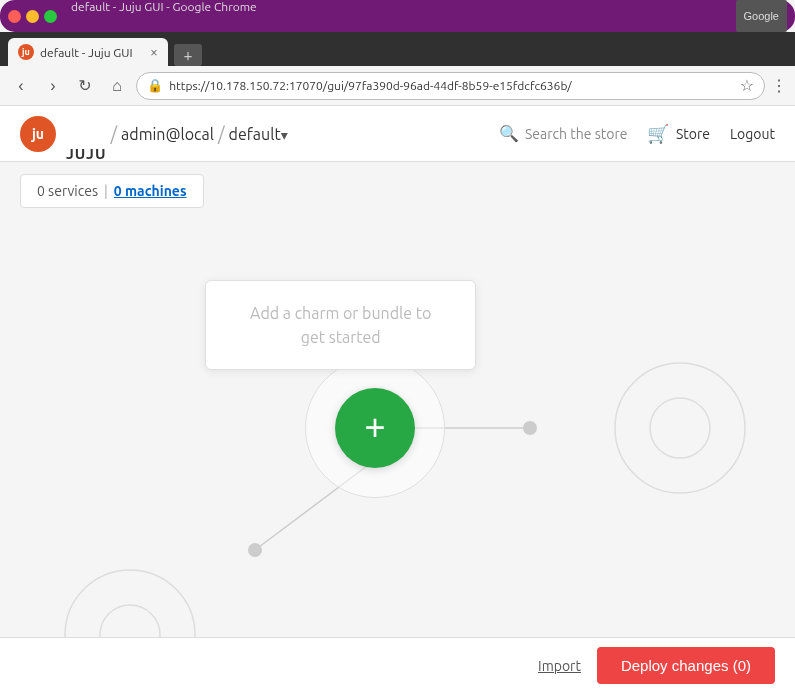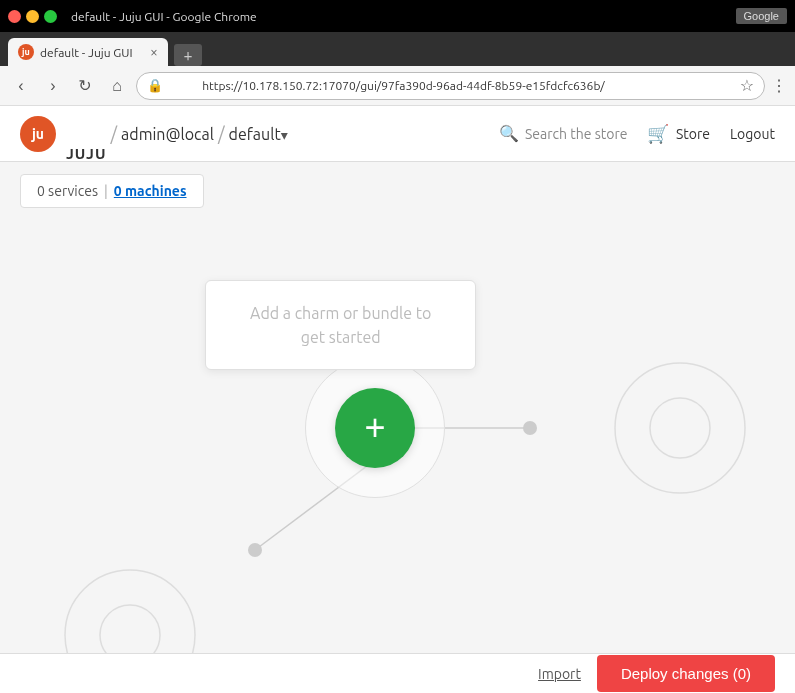--- a/index.html
+++ b/index.html
@@ -1,25 +1,25 @@
 <!DOCTYPE html>
 <html><head>
   <meta charset="utf-8">
   <style>
     * { margin: 0; padding: 0; box-sizing: border-box; }
     body { font-family: 'Ubuntu', 'Segoe UI', Arial, sans-serif; background: #f5f5f5; width: 795px; height: 693px; overflow: hidden; }
 
     
     .browser-titlebar {
       height: 32px;
-      background: #000000;
-      display: flex;
-      align-items: center;
+      background: #701a75;
+      display: flex;
       padding: 0 8px;
       gap: 6px;
+      border-radius: 15px;
     }
     .browser-controls { display: flex; gap: 5px; align-items: center; }
     .browser-btn {
       width: 13px; height: 13px; border-radius: 50%; border: none; cursor: pointer;
     }
     .btn-close { background: #ff5f57; }
     .btn-min { background: #febc2e; }
     .btn-max { background: #28c840; }
     .browser-title {
       color: #ddd;
@@ -102,21 +102,21 @@
       border: 1px solid #bbb;
       border-radius: 14px;
       background: white;
       display: flex;
       align-items: center;
       padding: 0 10px;
       gap: 6px;
       font-size: 12px;
     }
     .secure-icon { color: #e04545; font-size: 13px; }
-    .address-text { color: #333; font-size: 12px; flex: 1; margin-left: 33px; }
+    .address-text { color: #333; font-size: 12px; flex: 1; }
     .star-btn { background: none; border: none; color: #666; font-size: 16px; cursor: pointer; }
     .menu-btn { background: none; border: none; color: #555; font-size: 16px; cursor: pointer; }
 
     
     .app-container {
       height: calc(693px - 32px - 34px - 40px);
       background: #f5f5f5;
       display: flex;
       flex-direction: column;
     }
@@ -242,21 +242,21 @@
     
     .canvas-svg {
       position: absolute;
       top: 0; left: 0;
       width: 100%; height: 100%;
       z-index: 1;
     }
 
     
     .bottom-bar {
-      height: 40px;
+      height: 56px;
       background: white;
       border-top: 1px solid #ddd;
       display: flex;
       align-items: center;
       justify-content: flex-end;
       padding: 0 20px;
       gap: 16px;
     }
     .import-link {
       color: #555; font-size: 14px; text-decoration: underline; cursor: pointer;

